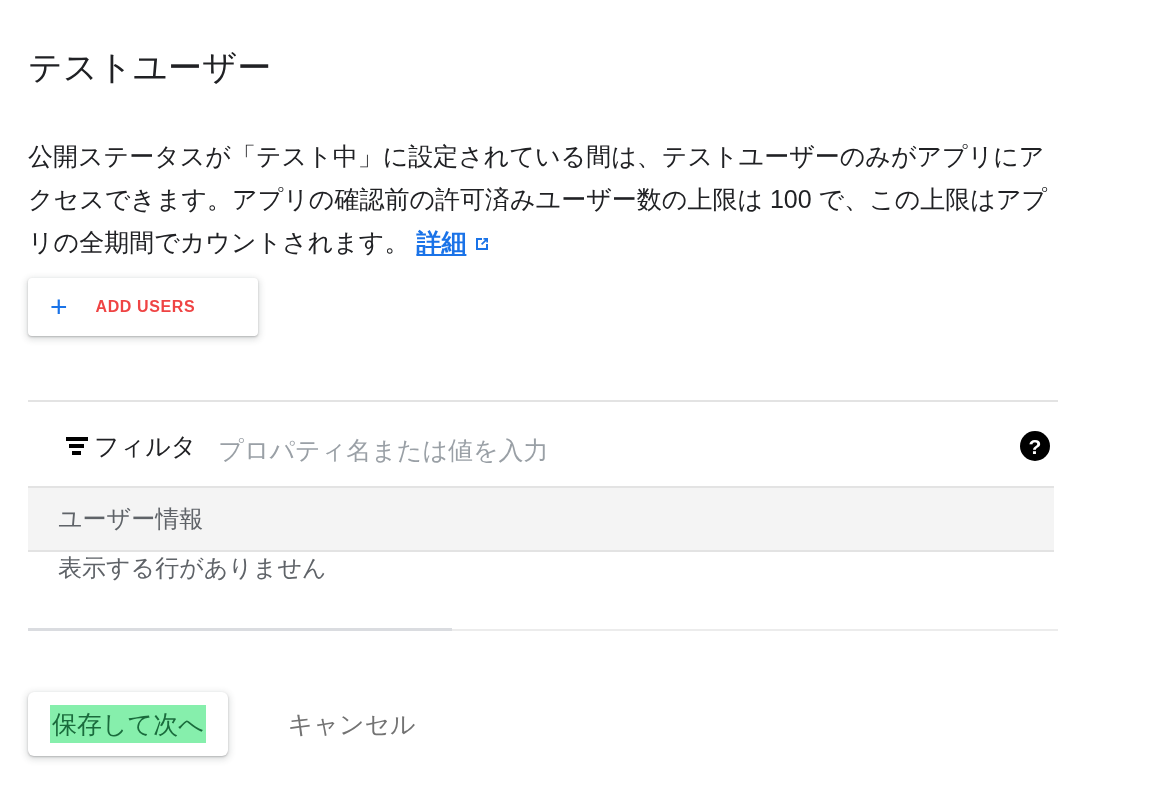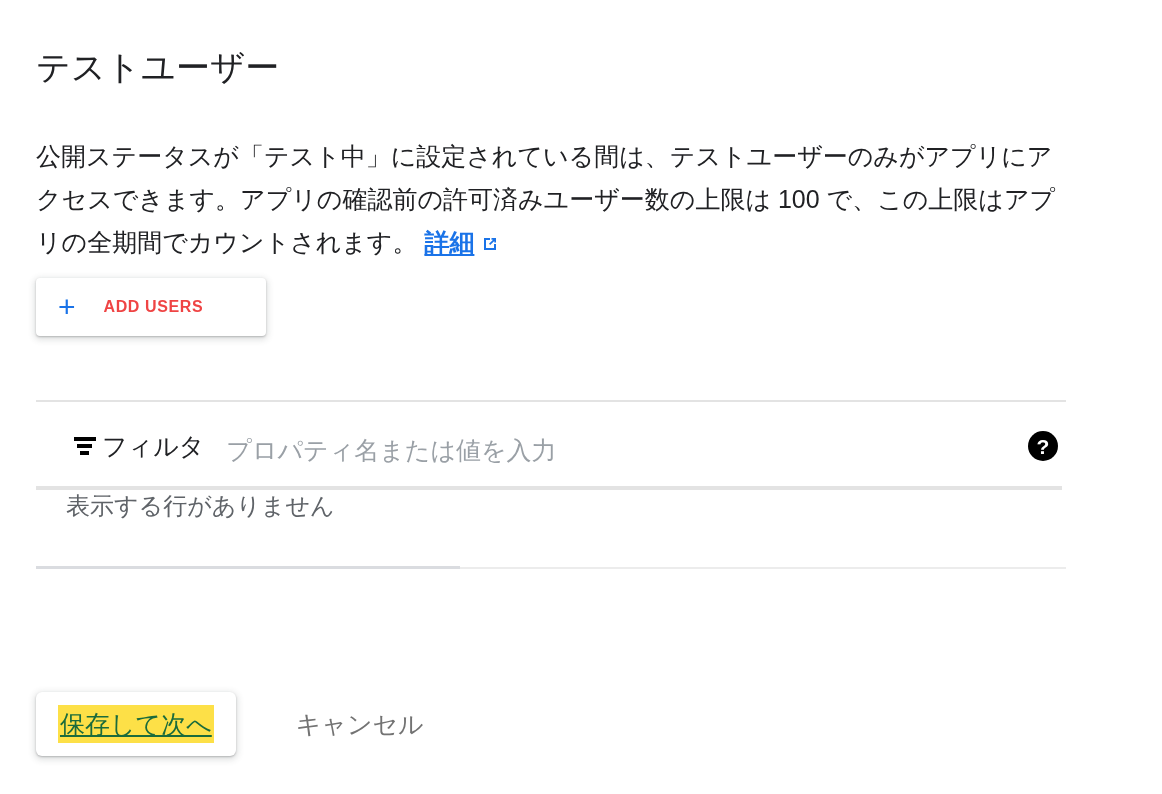--- a/index.html
+++ b/index.html
@@ -13,21 +13,21 @@
     height: 794px;
     position: relative;
     font-family: "Liberation Sans", "DejaVu Sans", sans-serif;
     color: #202124;
     overflow: hidden;
     -webkit-font-smoothing: antialiased;
   }
 
   .page {
     position: absolute;
-    left: 8px; top: 0;
+    left: 0; top: 0;
     width: 1077px;
     height: 794px;
   }
 
   
   .page-title {
     position: absolute;
     left: 28px;
     top: 22px;
     font-size: 34px;
@@ -264,27 +264,26 @@
     justify-content: center;
     padding: 0 22px;
     background: #ffffff;
     border: none;
     border-radius: 6px;
     box-shadow: 0 1px 2px rgba(60,64,67,0.30), 0 2px 6px 2px rgba(60,64,67,0.15);
     cursor: pointer;
     font-family: inherit;
   }
   .save-btn .hl {
-    background: #fde047;
+    background: #86efac;
     color: #1a6b3c;
     font-size: 25px;
     line-height: 34px;
     padding: 2px 2px;
     white-space: nowrap;
-    text-decoration: underline;
   }
   .cancel-btn {
     margin-left: 46px;
     background: transparent;
     border: none;
     font-family: inherit;
     font-size: 25px;
     color: #737373;
     cursor: pointer;
     padding: 10px 14px;
@@ -320,20 +319,23 @@
         <i></i>
         <i></i>
     </span>
     <span class="filter-label">フィルタ</span>
     <input class="filter-input" type="text" placeholder="プロパティ名または値を入力" style="">
     <span class="help-icon">?</span>
   </div>
 
   <div class="table">
     <div class="table-head-rule"></div>
+    <div class="table-header-row">
+      <span class="table-header-cell">ユーザー情報</span>
+    </div>
     <div class="table-header-underline"></div>
     <div class="table-empty-row">
       <span class="table-empty-cell">表示する行がありません</span>
     </div>
     <div class="table-foot">
       <div class="seg-dark"></div>
       <div class="seg-light"></div>
     </div>
   </div>
 

